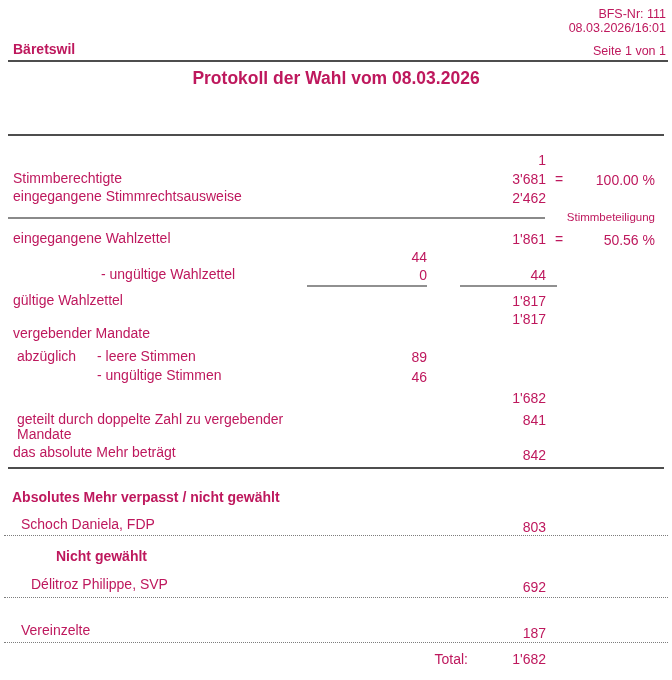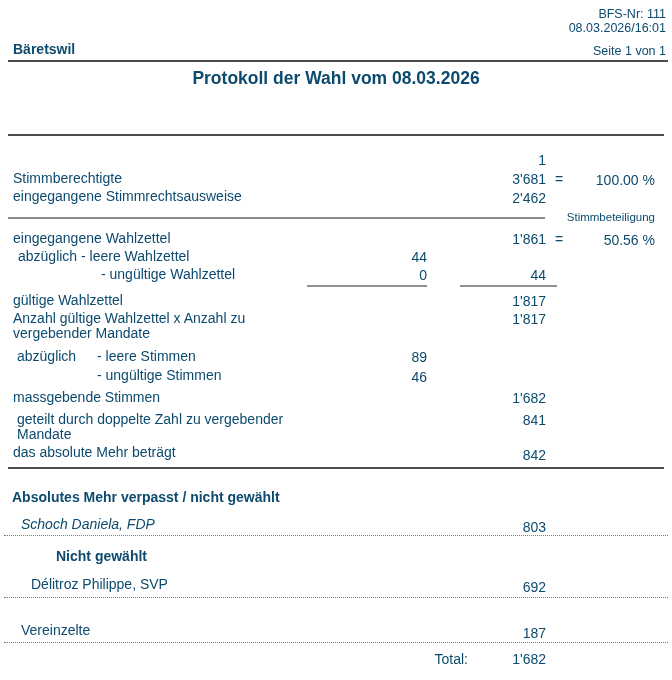--- a/index.html
+++ b/index.html
@@ -1,21 +1,21 @@
 <!DOCTYPE html>
 <html><head>
 <meta charset="utf-8">
 <style>
   html,body{margin:0;padding:0;background:#e8e8e8;}
   #page{
     position:relative;
     width:672px;height:680px;
     background:#ffffff;
     font-family:"Liberation Sans","DejaVu Sans",sans-serif;
-    color:#0c4a6e;
+    color:#be185d;
     overflow:hidden;
   }
   .t{position:absolute;font-size:14px;line-height:15px;white-space:nowrap;}
   .b{font-weight:bold;}
   .small{font-size:12.5px;}
   .tiny{font-size:11.5px;}
   .right{text-align:right;}
   
   .val{left:431px;width:115px;text-align:right;}
   .mid{left:330px;width:97px;text-align:right;}
@@ -57,59 +57,56 @@
   <div class="t val" style="top:191px;">2'462</div>
 
   <div class="thinline" style="top:217px;left:8px;width:537px;"></div>
   <div class="t tiny" style="top:210px;left:540px;width:115px;text-align:right;">Stimmbeteiligung</div>
 
   <div class="t" style="top:231px;left:13px;">eingegangene Wahlzettel</div>
   <div class="t val" style="top:232px;">1'861</div>
   <div class="t eq" style="top:232px;">=</div>
   <div class="t pct" style="top:233px;">50.56 %</div>
 
-  <div class="t" style="top:249px;left:18px;">abzüglich - leere Wahlzettel</div>
   <div class="t mid" style="top:250px;">44</div>
 
   <div class="t" style="top:267px;left:101px;">- ungültige Wahlzettel</div>
   <div class="t mid" style="top:268px;">0</div>
   <div class="t val" style="top:268px;">44</div>
 
   <div class="sumline" style="top:285px;left:307px;width:120px;"></div>
   <div class="sumline" style="top:285px;left:460px;width:97px;"></div>
 
   <div class="t" style="top:293px;left:13px;">gültige Wahlzettel</div>
   <div class="t val" style="top:294px;">1'817</div>
 
-  <div class="t" style="top:311px;left:13px;">Anzahl gültige Wahlzettel x Anzahl zu</div>
   <div class="t" style="top:326px;left:13px;">vergebender Mandate</div>
   <div class="t val" style="top:312px;">1'817</div>
 
   <div class="t" style="top:349px;left:17px;">abzüglich</div>
   <div class="t" style="top:349px;left:97px;">- leere Stimmen</div>
   <div class="t mid" style="top:350px;">89</div>
 
   <div class="t" style="top:368px;left:97px;">- ungültige Stimmen</div>
   <div class="t mid" style="top:370px;">46</div>
 
-  <div class="t" style="top:390px;left:13px;">massgebende Stimmen</div>
   <div class="t val" style="top:391px;">1'682</div>
 
   <div class="t" style="top:412px;left:17px;">geteilt durch doppelte Zahl zu vergebender</div>
   <div class="t" style="top:427px;left:17px;">Mandate</div>
   <div class="t val" style="top:413px;">841</div>
 
   <div class="t" style="top:445px;left:13px;">das absolute Mehr beträgt</div>
   <div class="t val" style="top:448px;">842</div>
 
   <div class="hline" style="top:467px;left:8px;width:656px;"></div>
 
   <div class="t b" style="top:490px;left:12px;">Absolutes Mehr verpasst / nicht gewählt</div>
 
-  <div class="t" style="top:517px;left:21px;font-style:italic;">Schoch Daniela, FDP</div>
+  <div class="t" style="top:517px;left:21px;">Schoch Daniela, FDP</div>
   <div class="t val" style="top:520px;">803</div>
   <div class="dotline" style="top:535px;left:4px;width:664px;"></div>
 
   <div class="t b" style="top:549px;left:12px;margin-left:44px;">Nicht gewählt</div>
 
   <div class="t" style="top:577px;left:21px;margin-left:10px;">Délitroz Philippe, SVP</div>
   <div class="t val" style="top:580px;">692</div>
   <div class="dotline" style="top:597px;left:4px;width:664px;"></div>
 
   <div class="t" style="top:623px;left:21px;">Vereinzelte</div>

